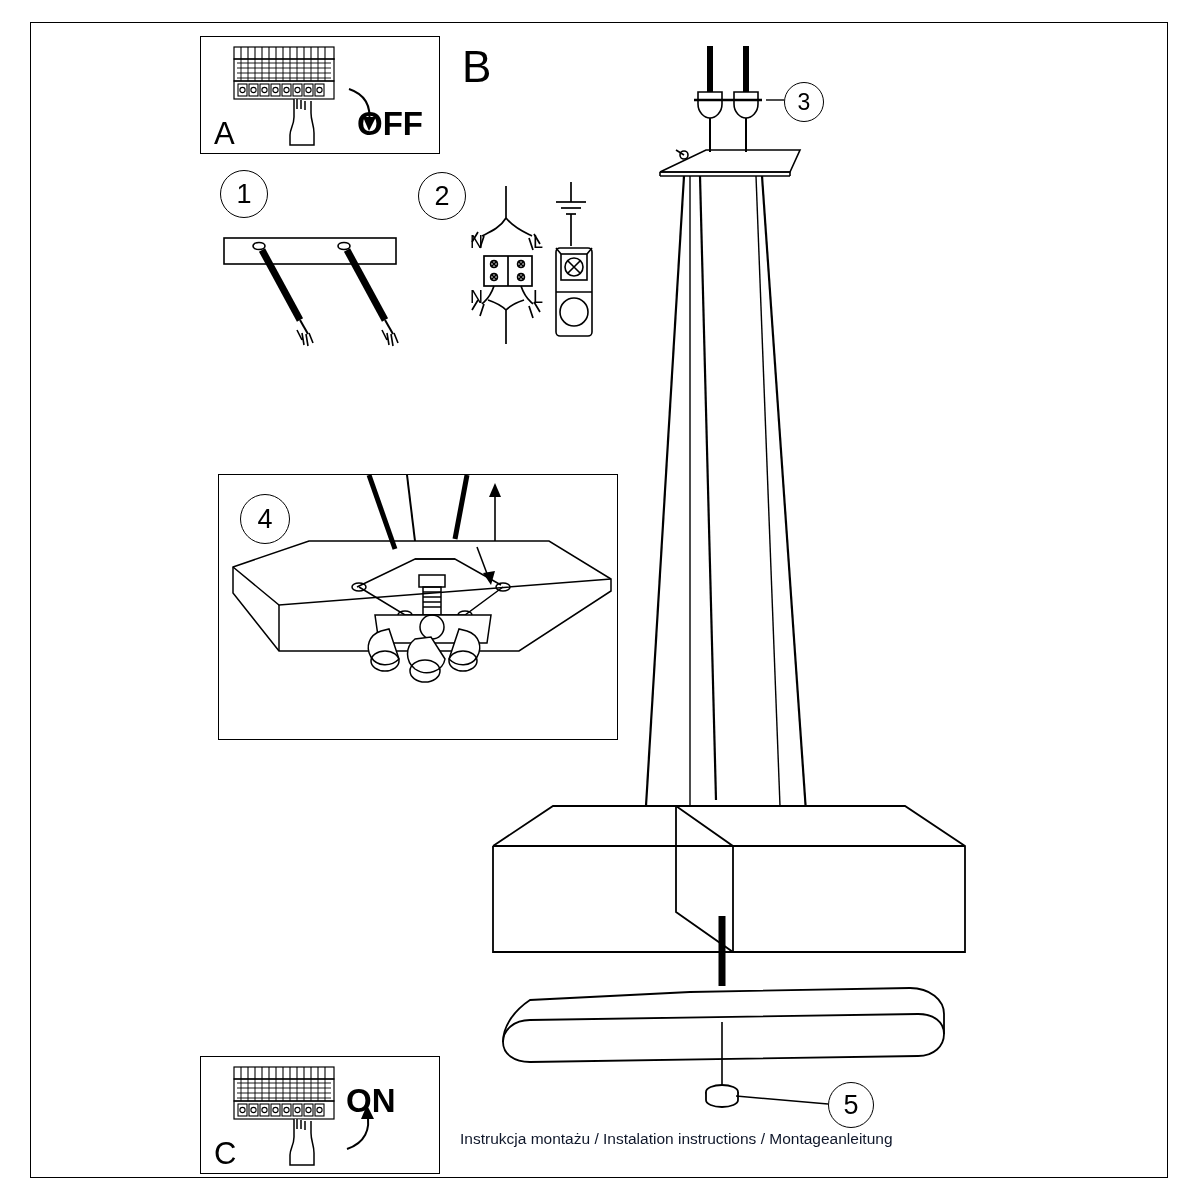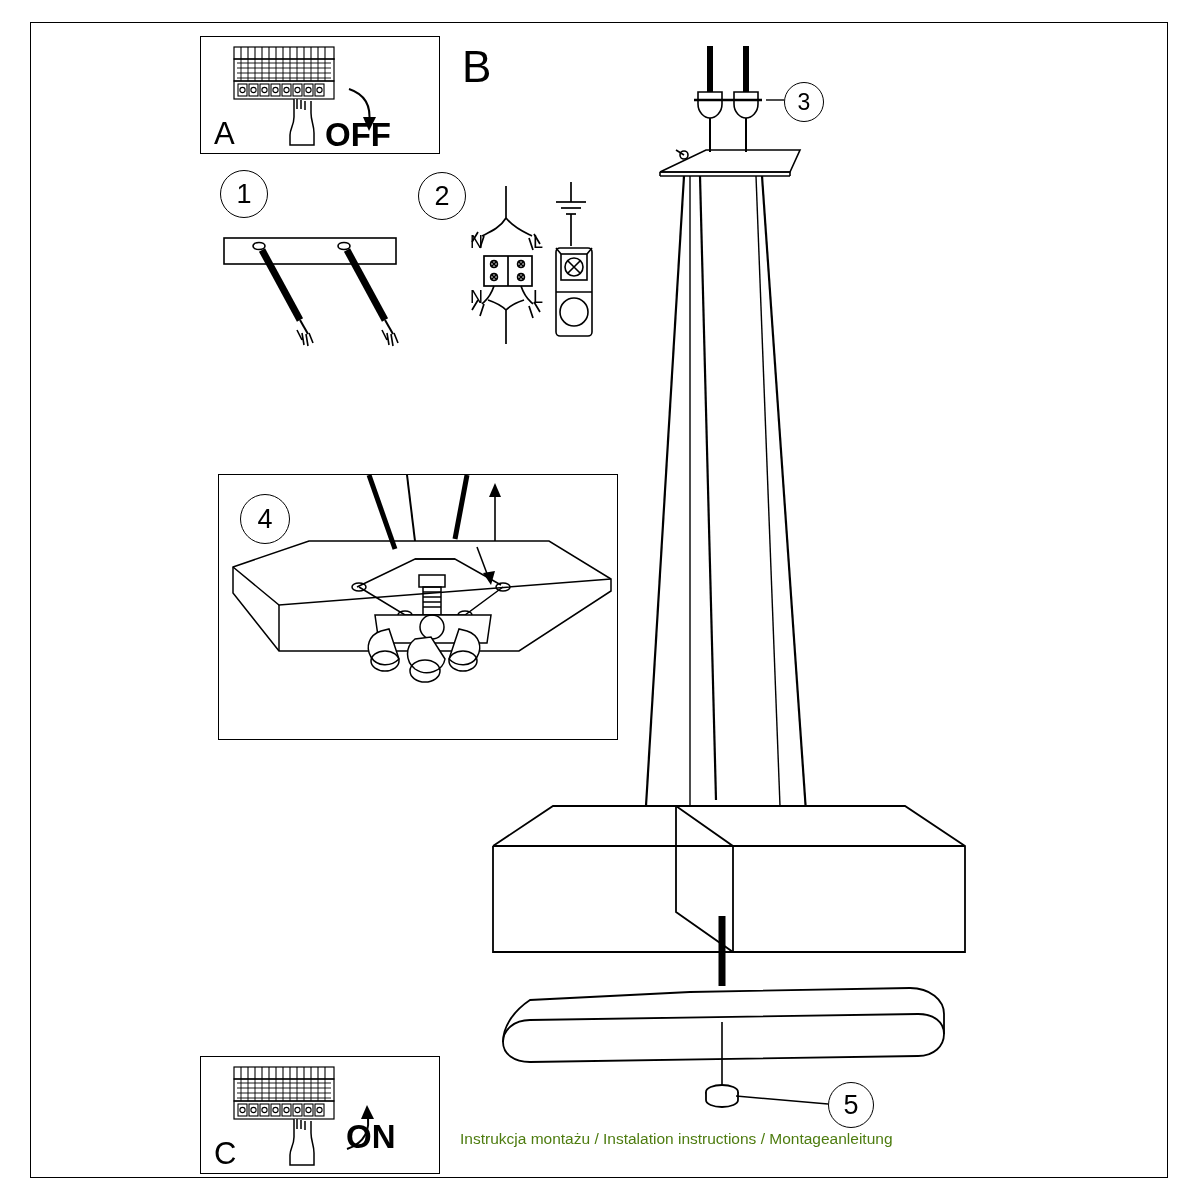--- a/index.html
+++ b/index.html
@@ -29,21 +29,21 @@
     display:flex;align-items:center;justify-content:center;
     font-size:27px;
     color:#000;
     background:#fff;
   }
   .lbl{position:absolute;color:#000;}
   .bigletter{font-size:44px;}
   .letter{font-size:31px;}
   .onoff{font-size:33px;font-weight:bold;}
   .tiny{font-size:18px;}
-  .footer-line{font-size:15.5px;color:#4d7c0f;white-space:nowrap;}
+  .footer-line{font-size:15.5px;color:#0f172a;white-space:nowrap;}
   svg{display:block;}
   .svgabs{position:absolute;left:0;top:0;}
 </style>
 </head>
 <body>
 
 <div id="page">
   <div id="frame"></div>
 
   <div class="box" style="left:200px;top:36px;width:240px;height:118px;">
@@ -118,21 +118,21 @@
         <path d="M104 64 L104 73"></path>
       </g>
 
       <g stroke="#000" stroke-width="2" fill="none">
         <path d="M148 52 C166 58 170 72 168 86"></path>
         <polygon points="168,94 162,80 175,80" fill="#000" stroke="none"></polygon>
       </g>
     </svg>
   </div>
   <div class="lbl letter" style="left:214px;top:116px;">A</div>
-  <div class="lbl onoff" style="left:325px;top:105px;margin-top:11px;">OFF</div>
+  <div class="lbl onoff" style="left:357px;top:105px;">OFF</div>
 
   <div class="lbl bigletter" style="left:462px;top:42px;">B</div>
 
   <div class="circ" style="left:220px;top:170px;width:48px;height:48px;">
     <span>1</span>
   </div>
   <svg class="svgabs" width="1200" height="1200" style="pointer-events:none;">
 
     <g stroke="#000" fill="none" stroke-width="1.6">
       <rect x="224" y="238" width="172" height="26"></rect>
@@ -378,16 +378,16 @@
         <path d="M100 63 L100 72"></path>
         <path d="M104 64 L104 73"></path>
       </g>
       <g stroke="#000" stroke-width="2" fill="none">
         <path d="M146 92 C164 86 170 72 166 56"></path>
         <polygon points="166,48 160,62 173,62" fill="#000" stroke="none"></polygon>
       </g>
     </svg>
   </div>
   <div class="lbl letter" style="left:214px;top:1136px;">C</div>
-  <div class="lbl onoff" style="left:346px;top:1118px;">ON</div>
+  <div class="lbl onoff" style="left:346px;top:1082px;">ON</div>
 
   <div class="lbl footer-line" style="left:460px;top:1130px;">Instrukcja montażu / Instalation instructions / Montageanleitung</div>
 </div>
 
 </body></html>

